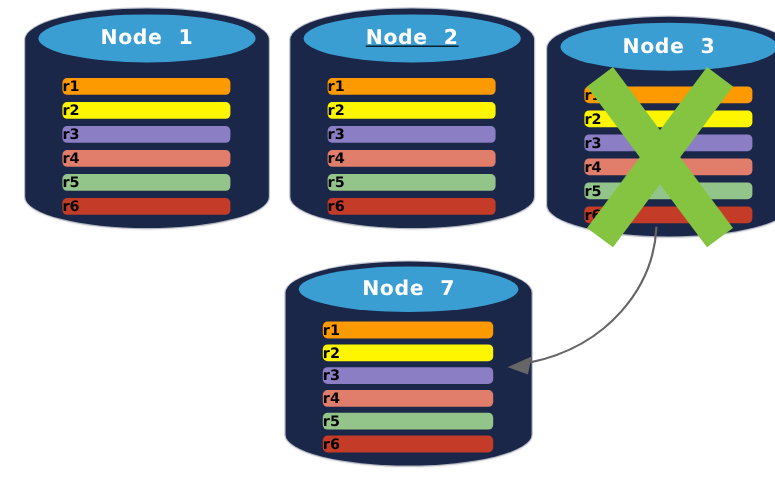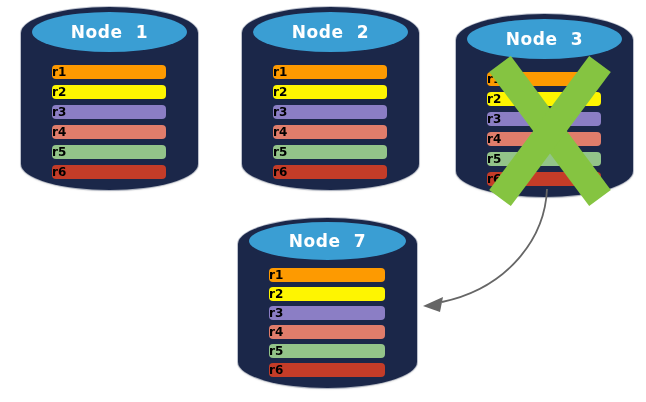--- a/index.html
+++ b/index.html
@@ -11,20 +11,21 @@
     position:relative;
     width:646px; height:402px;
     background:#ffffff;
     overflow:hidden;
   }
   
   .node {
     position:absolute;
     border-radius:50% / 26px;
     box-shadow:0 0 0 1px rgba(140,150,171,.55), 0 1px 2px rgba(0,0,0,.18);
+    padding-left:26px;
   }
   .node-top {
     position:absolute;
     left:11px; right:11px; top:5px; height:40px;
     border-radius:50%;
     display:flex; align-items:center; justify-content:center;
   }
   .node-title {
     font-size:17px; font-weight:bold;
     letter-spacing:.5px; word-spacing:7px;
@@ -73,21 +74,21 @@
       <div class="bar" style="background-color: rgb(253, 154, 1);">r1</div>
       <div class="bar" style="background-color: rgb(254, 245, 1);">r2</div>
       <div class="bar" style="background-color: rgb(139, 126, 197);">r3</div>
       <div class="bar" style="background-color: rgb(224, 125, 107);">r4</div>
       <div class="bar" style="background-color: rgb(147, 196, 137);">r5</div>
       <div class="bar" style="background-color: rgb(196, 60, 40);">r6</div>
     </div>
   </div>
 
   <div class="node pos-node2" style="background-color: rgb(27, 39, 73);">
-    <div class="node-top" style="background-color: rgb(58, 158, 211);">
+    <div class="node-top" style="background-color: rgb(58, 158, 211); text-decoration: underline;">
       <span class="node-title" style="color: rgb(255, 255, 255);">Node 2</span>
     </div>
     <div class="bars">
       <div class="bar" style="background-color: rgb(253, 154, 1);">r1</div>
       <div class="bar" style="background-color: rgb(254, 245, 1);">r2</div>
       <div class="bar" style="background-color: rgb(139, 126, 197);">r3</div>
       <div class="bar" style="background-color: rgb(224, 125, 107);">r4</div>
       <div class="bar" style="background-color: rgb(147, 196, 137);">r5</div>
       <div class="bar" style="background-color: rgb(196, 60, 40);">r6</div>
     </div>

